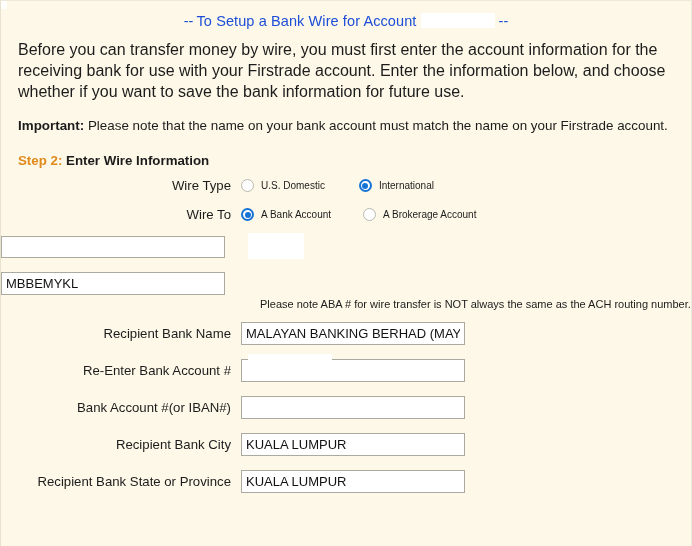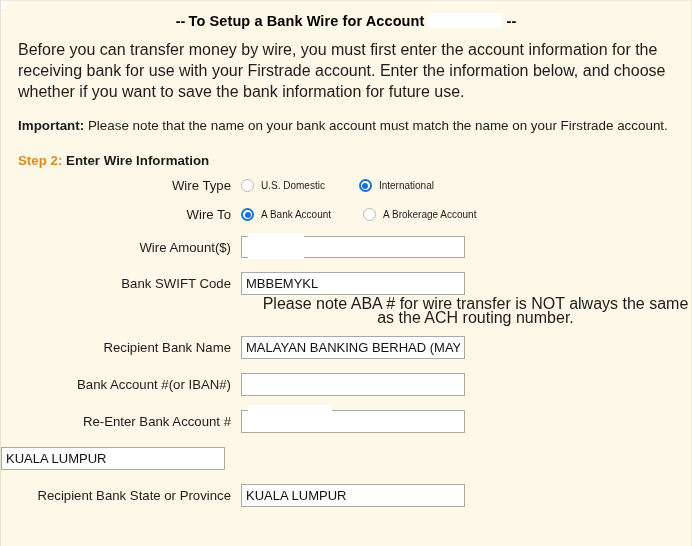--- a/index.html
+++ b/index.html
@@ -29,22 +29,22 @@
     position: absolute;
     left: 0; top: 0;
     width: 6px; height: 8px;
     background: #ffffff;
   }
   .title {
     margin: 0;
     padding: 12px 0 4px 0;
     text-align: center;
     font-size: 14.5px;
-    font-weight: bold;
-    color: #000000;
+    font-weight: normal;
+    color: #1d4ed8;
     letter-spacing: 0.1px;
     position: relative;
   }
   .title .dashes-l { margin-right: 3px; }
   .title .redaction-inline {
     display: inline-block;
     width: 74px;
     height: 15px;
     background: #ffffff;
     vertical-align: -2px;
@@ -153,24 +153,23 @@
     color: #121212;
     padding: 0 4px;
     line-height: 20px;
     outline: none;
     border-radius: 0;
   }
   .field.tall { height: 23px; }
   .hint {
     margin: -5px 0 11px 12px;
     padding-left: 247px;
-    font-size: 16px;
+    font-size: 11px;
     color: #1c1c1c;
     line-height: 14px;
-    text-align: center;
   }
   
   .redaction {
     position: absolute;
     background: #ffffff;
     pointer-events: none;
   }
   .redact-amount {
     left: 247px;
     top: -3px;
@@ -230,59 +229,58 @@
           <span class="opt-gap-wide"></span>
           <label class="radio-opt">
             <span class="radio"></span>
             <span class="radio-label">A Brokerage Account</span>
           </label>
         </div>
       </div>
     </div>
 
     <div class="row" style="margin-bottom:14px;">
-      <div class="label">Wire Amount($)</div>
       <div class="control">
         <input class="field" type="text" value="" style="">
       </div>
       <div class="redaction redact-amount"></div>
     </div>
 
     <div class="row" style="margin-bottom:7px;">
-      <div class="label">Bank SWIFT Code</div>
       <div class="control">
         <input class="field tall" type="text" value="MBBEMYKL" style="">
       </div>
     </div>
 
     <div class="hint">Please note ABA # for wire transfer is NOT always the same as the ACH routing number.</div>
 
     <div class="row" style="margin-bottom:14px;">
       <div class="label">Recipient Bank Name</div>
       <div class="control">
         <input class="field tall" type="text" value="MALAYAN BANKING BERHAD (MAYBANK)" style="">
       </div>
     </div>
 
     <div class="row" style="margin-bottom:14px;">
+      <div class="label">Re-Enter Bank Account #</div>
+      <div class="control">
+        <input class="field tall" type="text" value="" style="">
+      </div>
+      <div class="redaction redact-reenter"></div>
+    </div>
+
+    <div class="row" style="margin-bottom:14px;">
       <div class="label">Bank Account #(or IBAN#)</div>
       <div class="control">
         <input class="field tall" type="text" value="" style="">
       </div>
     </div>
 
     <div class="row" style="margin-bottom:14px;">
-      <div class="label">Re-Enter Bank Account #</div>
-      <div class="control">
-        <input class="field tall" type="text" value="" style="">
-      </div>
-      <div class="redaction redact-reenter"></div>
-    </div>
-
-    <div class="row" style="margin-bottom:14px;">
+      <div class="label">Recipient Bank City</div>
       <div class="control">
         <input class="field tall" type="text" value="KUALA LUMPUR" style="">
       </div>
     </div>
 
     <div class="row" style="margin-bottom:14px;">
       <div class="label">Recipient Bank State or Province</div>
       <div class="control">
         <input class="field tall" type="text" value="KUALA LUMPUR" style="">
       </div>

